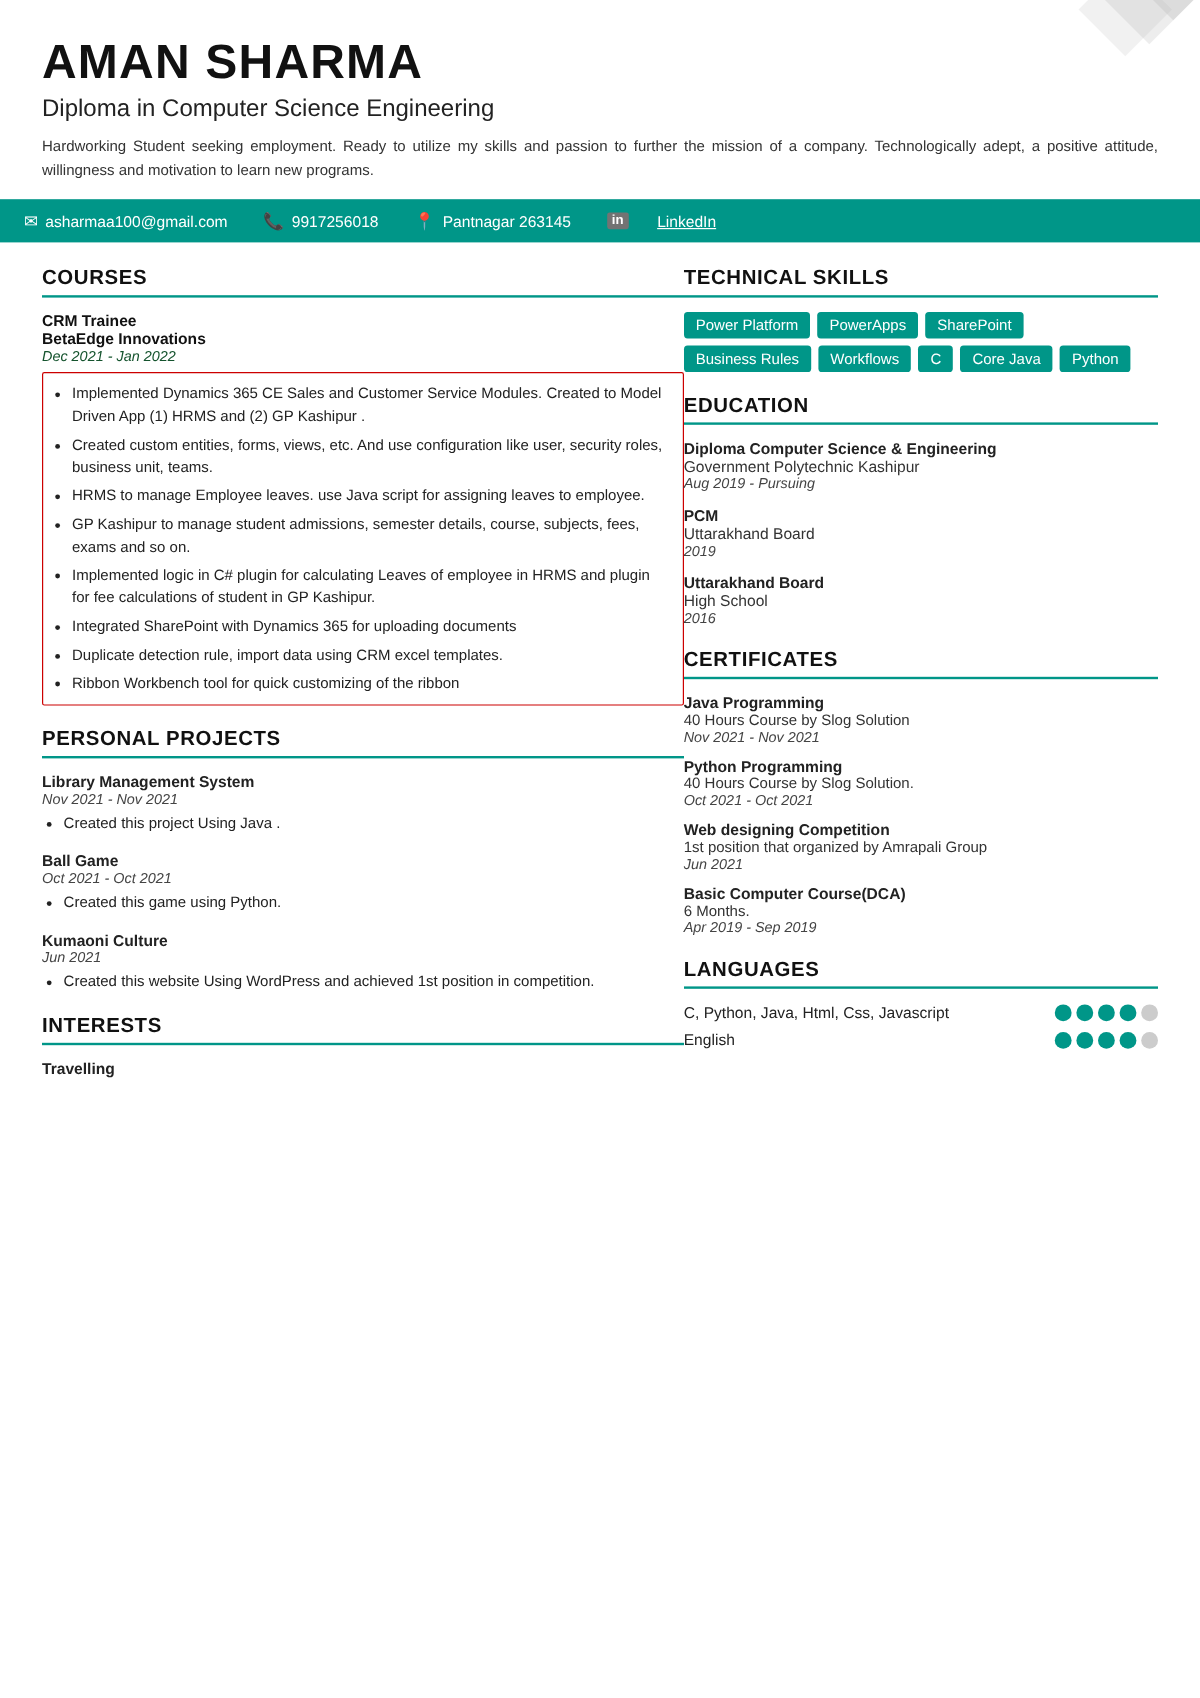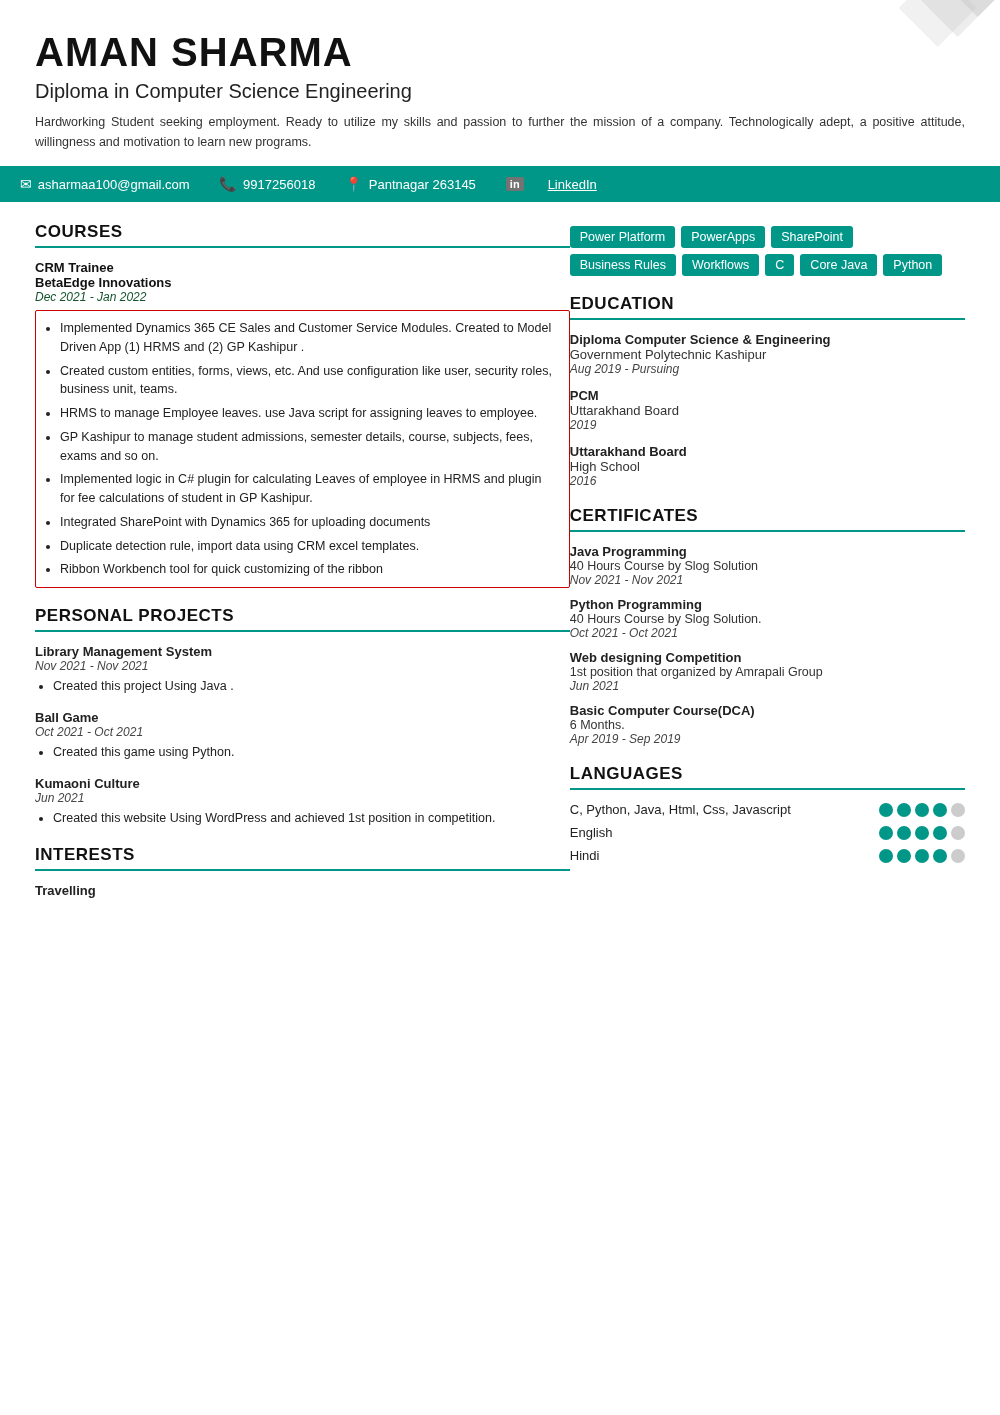--- a/index.html
+++ b/index.html
@@ -350,20 +350,21 @@
         </ul>
       </div>
 
       <div class="section-heading">Interests</div>
       <div class="interest-item">Travelling</div>
 
     </div>
 
     <div class="col-right">
 
+      <div class="section-heading">TECHNICAL SKILLS</div>
       <div class="skills-grid">
         <span class="skill-tag">Power Platform</span>
         <span class="skill-tag">PowerApps</span>
         <span class="skill-tag">SharePoint</span>
         <span class="skill-tag">Business Rules</span>
         <span class="skill-tag">Workflows</span>
         <span class="skill-tag">C</span>
         <span class="skill-tag">Core Java</span>
         <span class="skill-tag">Python</span>
       </div>
@@ -431,26 +432,16 @@
         <div class="lang-name">English</div>
         <div class="lang-dots">
           <div class="dot dot-filled"></div>
           <div class="dot dot-filled"></div>
           <div class="dot dot-filled"></div>
           <div class="dot dot-filled"></div>
           <div class="dot dot-empty"></div>
         </div>
       </div>
 
-      <div class="lang-entry">
-        <div class="lang-name">Hindi</div>
-        <div class="lang-dots">
-          <div class="dot dot-filled"></div>
-          <div class="dot dot-filled"></div>
-          <div class="dot dot-filled"></div>
-          <div class="dot dot-filled"></div>
-          <div class="dot dot-empty"></div>
-        </div>
-      </div>
 
     </div>
   </div>
 </div>
 
 </body></html>

